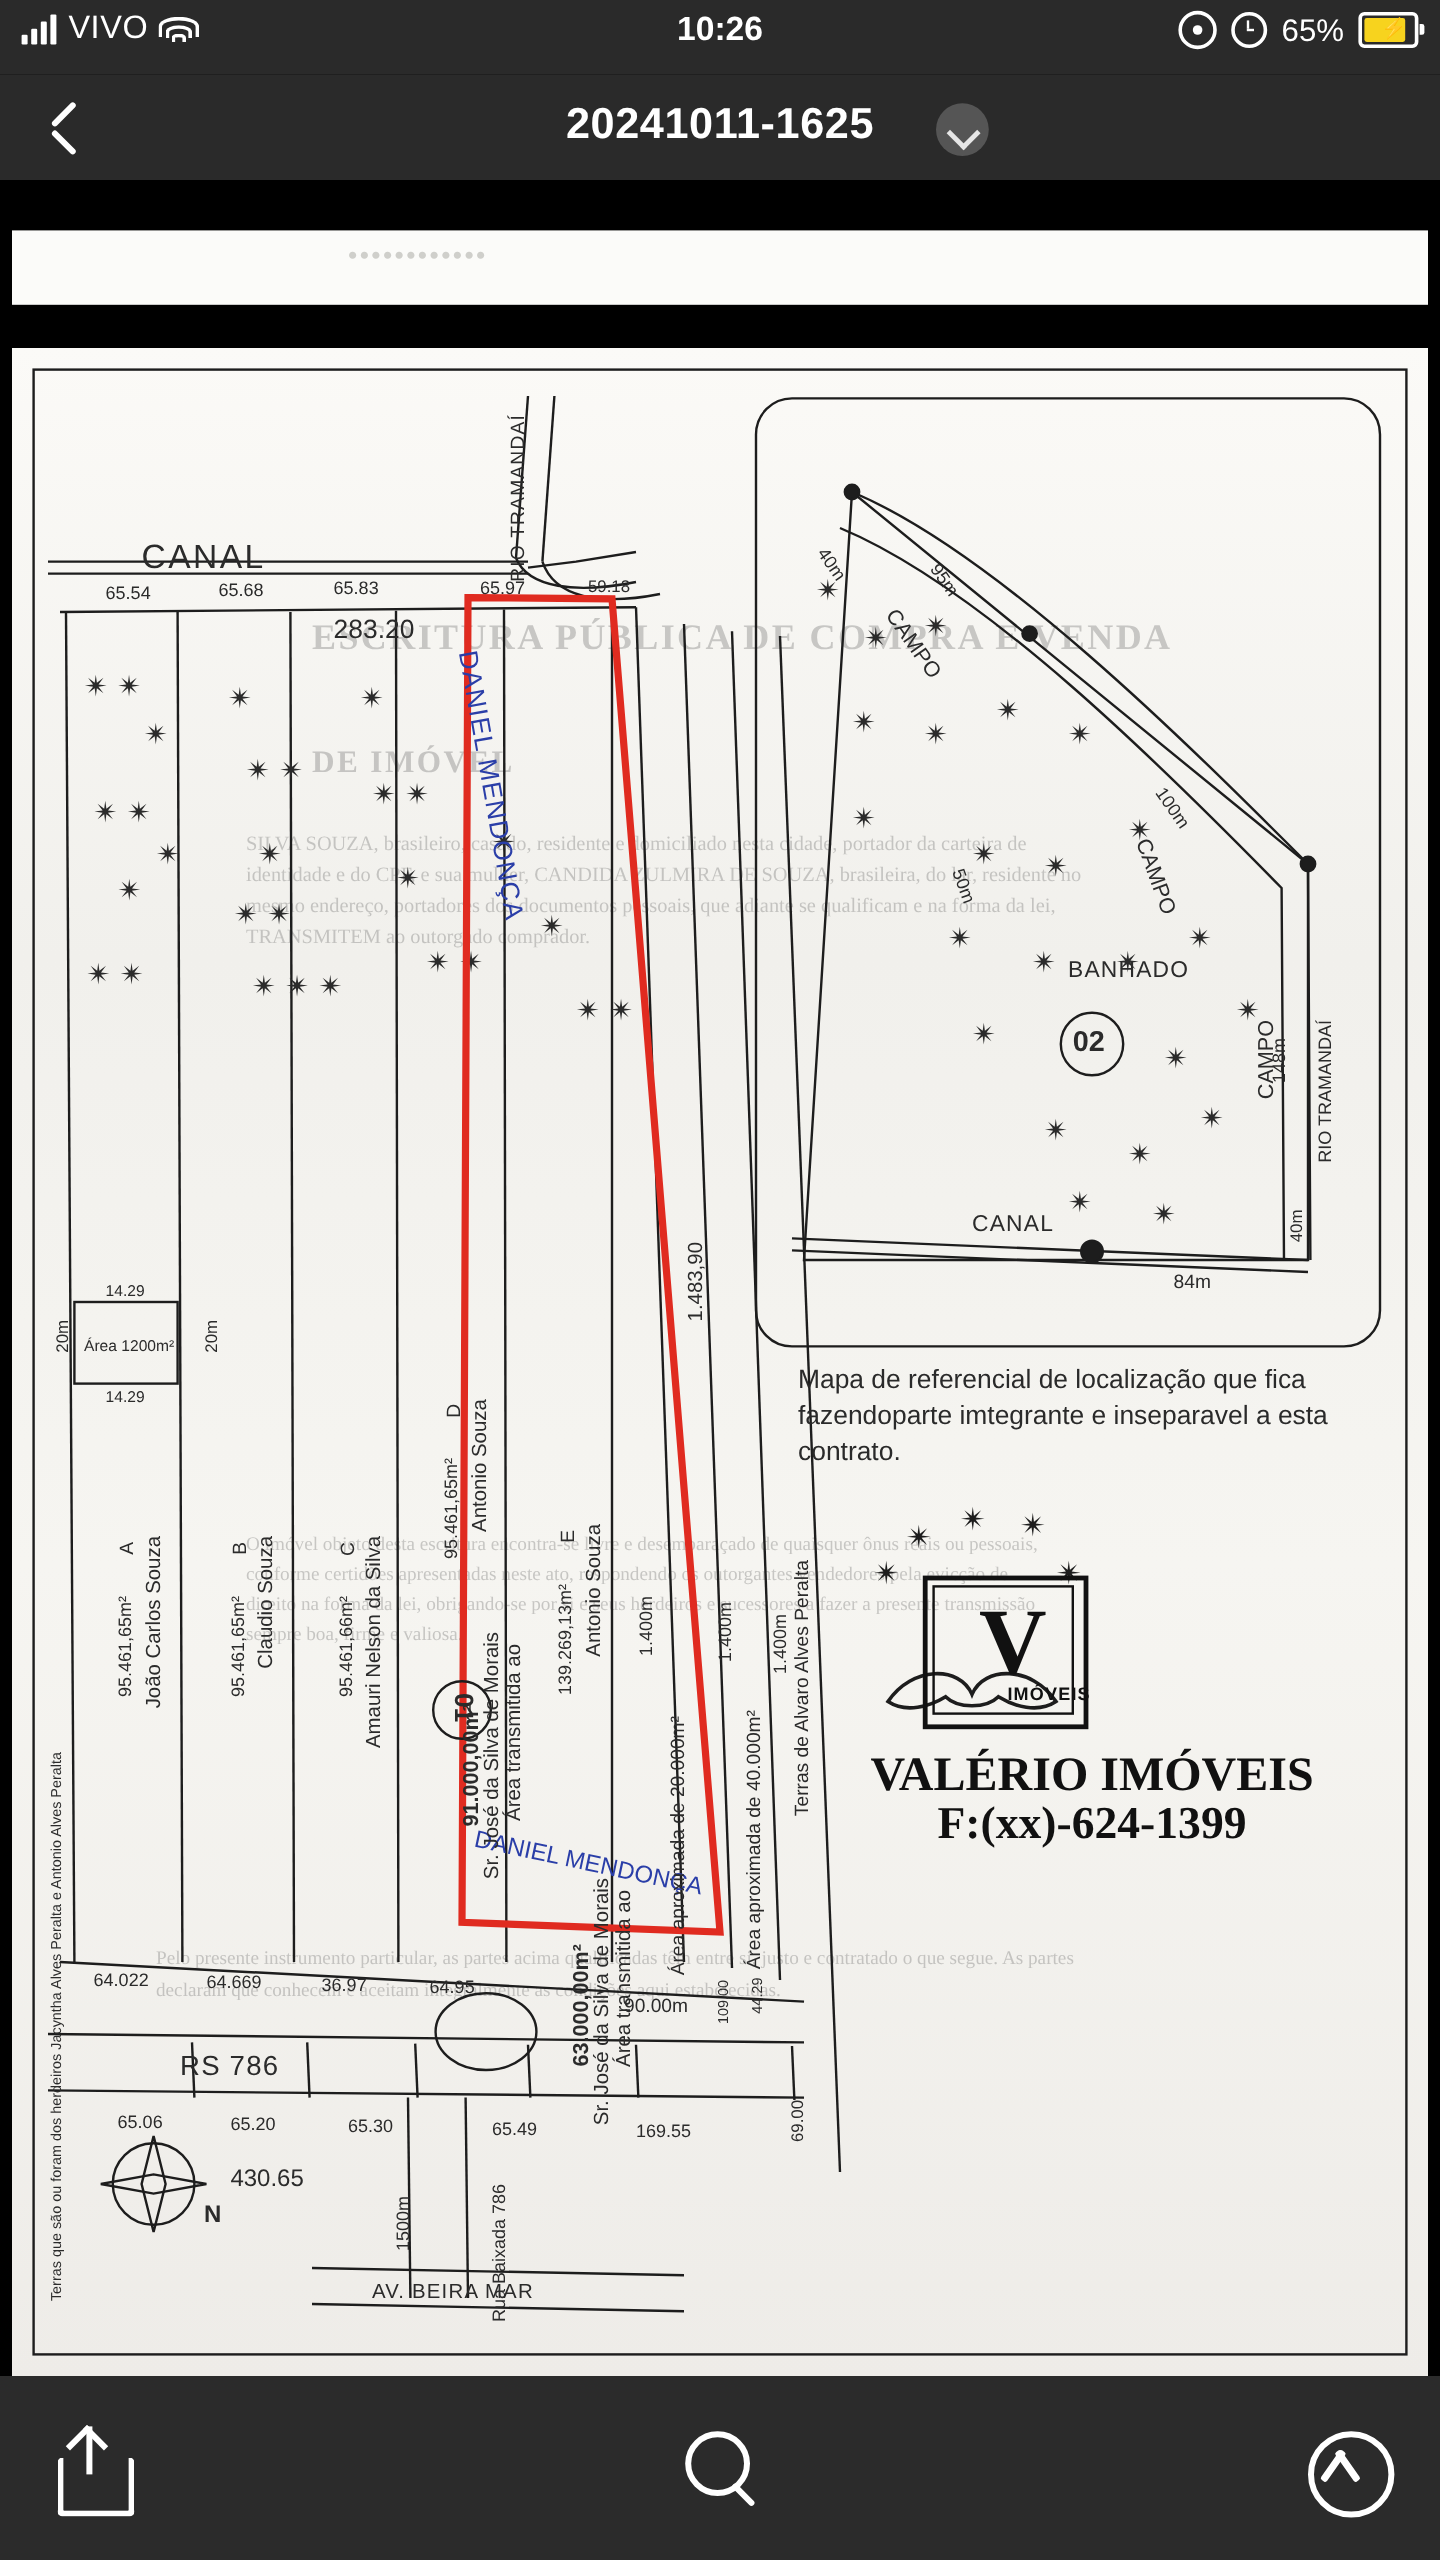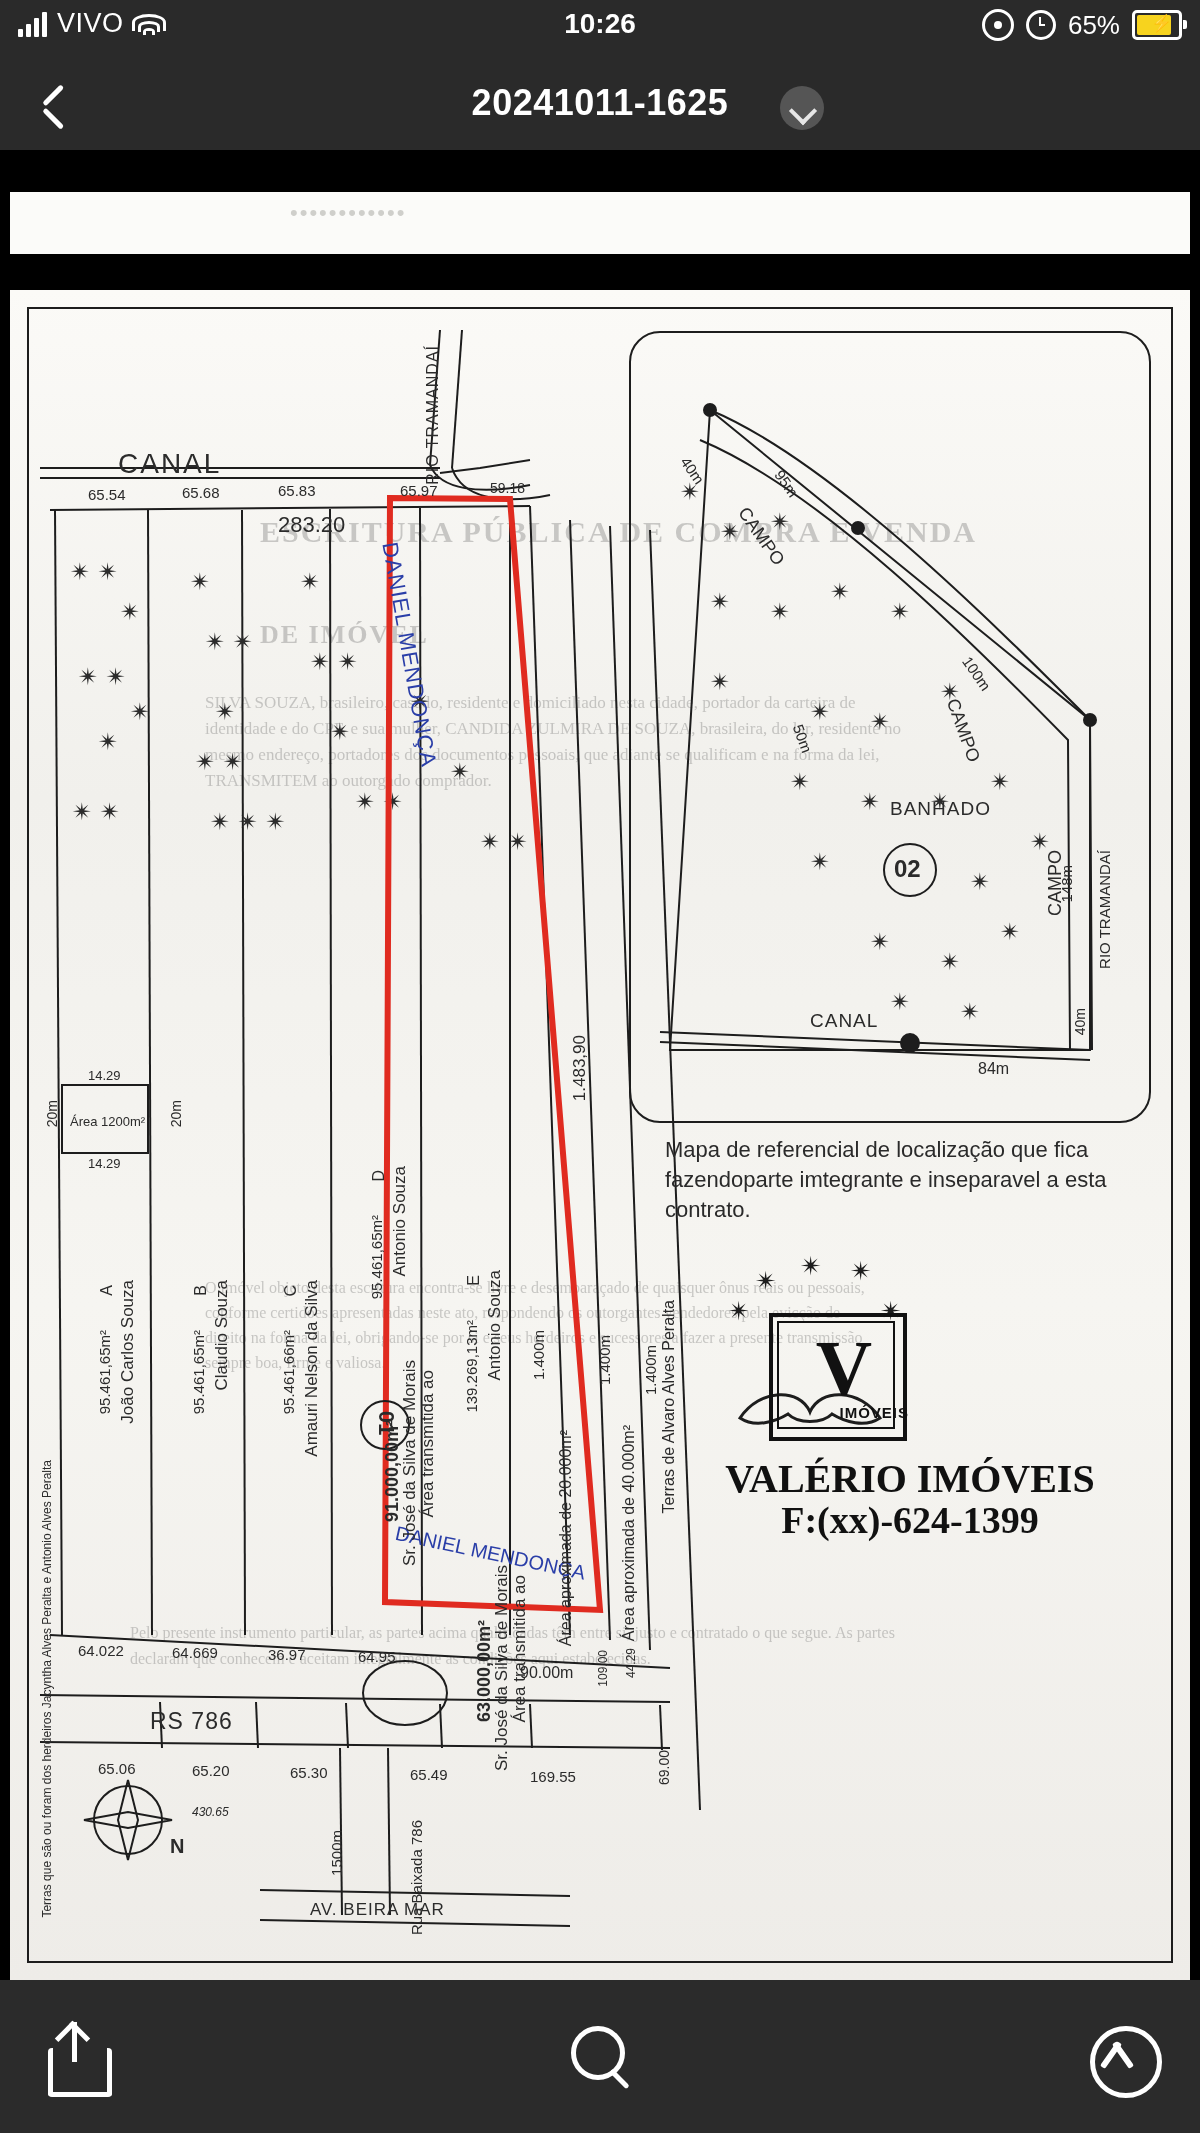--- a/index.html
+++ b/index.html
@@ -333,21 +333,21 @@
       <div class="lbl" style="left:510px;top:1374px;font-size:16px;">90.00m</div>
       <div class="lbl vert" style="left:586px;top:1360px;font-size:12px;">109.00</div>
       <div class="lbl vert" style="left:614px;top:1358px;font-size:12px;">44.29</div>
 
       <div class="lbl" style="left:140px;top:1418px;font-size:23px;letter-spacing:1px;">RS 786</div>
       <div class="lbl" style="left:88px;top:1470px;font-size:15px;">65.06</div>
       <div class="lbl" style="left:182px;top:1472px;font-size:15px;">65.20</div>
       <div class="lbl" style="left:280px;top:1474px;font-size:15px;">65.30</div>
       <div class="lbl" style="left:400px;top:1476px;font-size:15px;">65.49</div>
       <div class="lbl" style="left:520px;top:1478px;font-size:15px;">169.55</div>
-      <div class="lbl" style="left:182px;top:1515px;font-size:12px;font-style:italic;">430.65</div>
+      <div class="lbl" style="left:182px;top:1515px;font-size:20px;">430.65</div>
       <div class="lbl vert" style="left:646px;top:1460px;font-size:14px;">69.00</div>
 
       <div class="lbl vert" style="left:318px;top:1540px;font-size:15px;">1500m</div>
       <div class="lbl vert" style="left:398px;top:1530px;font-size:15px;">Rua Baixada 786</div>
       <div class="lbl" style="left:300px;top:1610px;font-size:17px;letter-spacing:1px;">AV. BEIRA MAR</div>
       <div class="lbl" style="left:160px;top:1545px;font-size:20px;font-weight:700;">N</div>
 
       <div class="lbl vert" style="left:30px;top:1170px;font-size:12px;width:170px;">Terras que são ou foram dos herdeiros Jacyntha Alves Peralta e Antonio Alves Peralta</div>
 
       <div class="lbl" style="left:364px;top:1120px;font-size:22px;font-weight:700;transform:rotate(90deg);">01</div>

